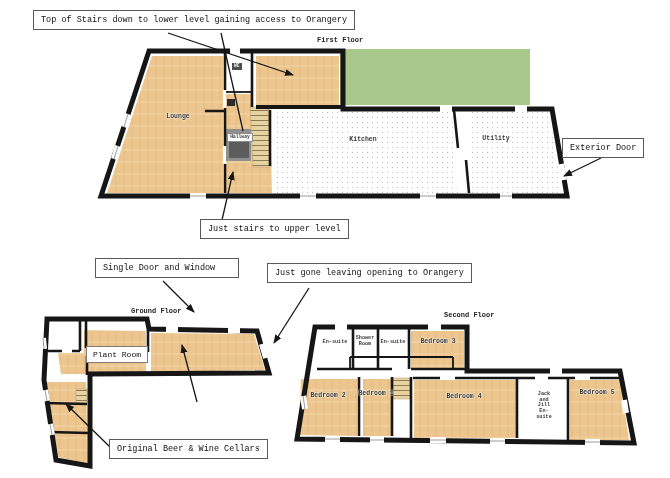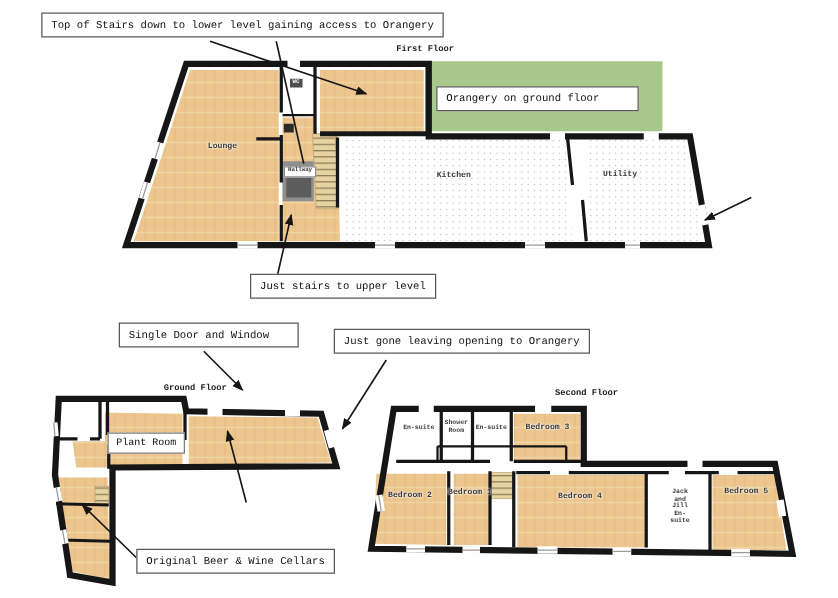--- a/index.html
+++ b/index.html
@@ -111,21 +111,21 @@
       <path class="leader" marker-end="url(#ah)" d="M197,402 L182,345"></path>
       <path class="leader" marker-end="url(#ah)" d="M110,447 L66,404"></path>
     </g>
   </svg>
 
   <div class="floor-title" style="left:317px;top:36px;">First Floor</div>
   <div class="floor-title" style="left:131px;top:307px;">Ground Floor</div>
   <div class="floor-title" style="left:444px;top:311px;">Second Floor</div>
 
   <div class="callout" style="left:33px;top:10px;">Top of Stairs down to lower level gaining access to Orangery</div>
-  <div class="callout" style="left:349px;top:69px;min-width:146px;">Orangery on ground floor</div>
+  <div class="callout" style="left:562px;top:138px;">Exterior Door</div>
   <div class="callout" style="left:168px;top:219px;margin-left:32px;">Just stairs to upper level</div>
   <div class="callout" style="left:95px;top:258px;min-width:128px;">Single Door and Window</div>
   <div class="callout" style="left:267px;top:263px;">Just gone leaving opening to Orangery</div>
   <div class="callout" style="left:109px;top:439px;">Original Beer &amp; Wine Cellars</div>
   <div class="plant-box" style="left:86px;top:346px;">Plant Room</div>
 
   <div class="room-label" style="left:178px;top:117px;">Lounge</div>
   <div class="room-label" style="left:363px;top:140px;">Kitchen</div>
   <div class="room-label" style="left:496px;top:139px;">Utility</div>
   <div class="wc-chip" style="left:232px;top:63px;">WC</div>

